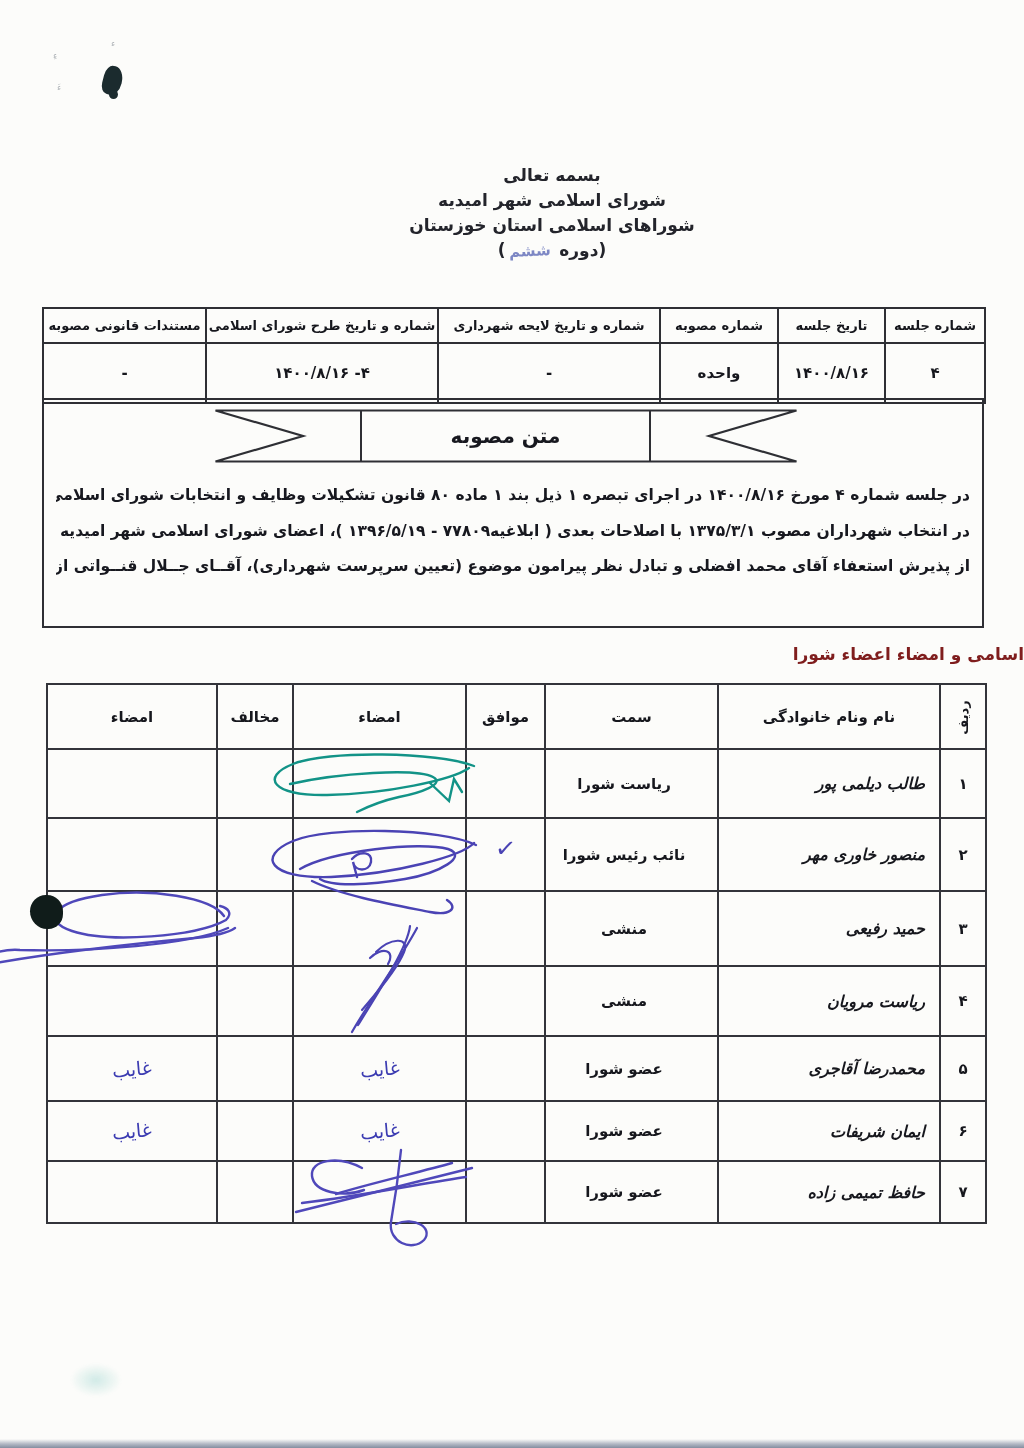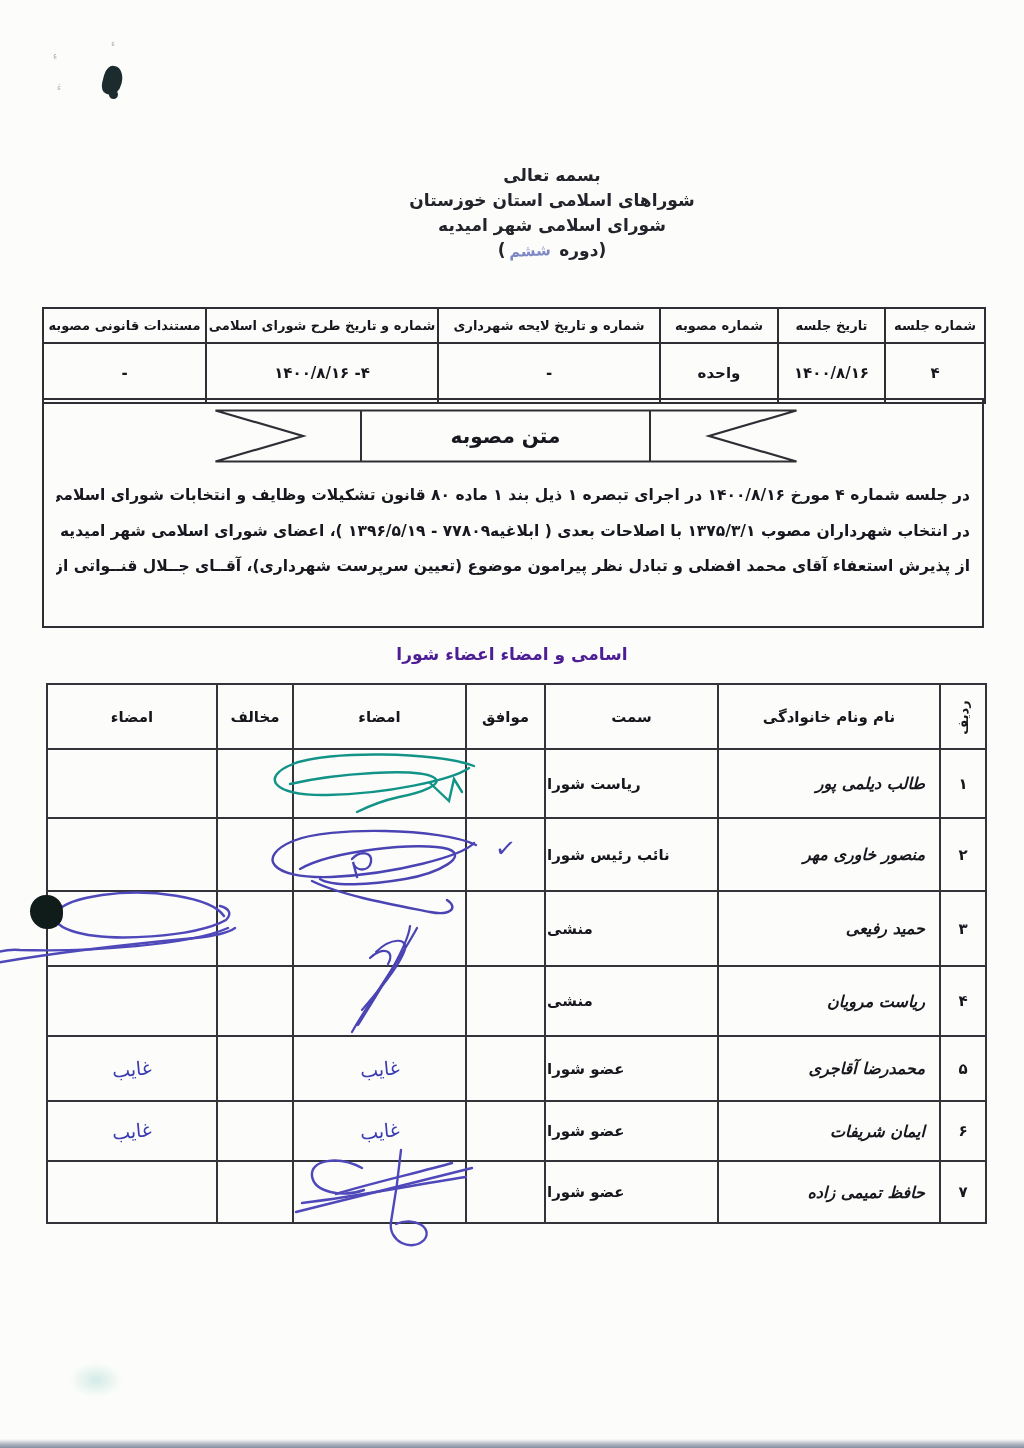--- a/index.html
+++ b/index.html
@@ -22,32 +22,32 @@
   .ribbon-wrap{position:absolute;left:170px;top:9px;width:584px;height:48px;}
   .ribbon-title{position:absolute;left:147px;top:0;width:289px;height:54px;display:flex;
                 align-items:center;justify-content:center;font-size:20px;font-weight:bold;
                 color:#17181f;direction:rtl;}
   .para{position:absolute;left:12px;right:12px;top:78px;direction:rtl;font-weight:bold;
         font-size:15.5px;color:#17181f;}
   .para .pline{height:35.5px;line-height:35.5px;text-align:justify;text-align-last:justify;
                white-space:nowrap;overflow:hidden;}
   .para .pline.last{text-align-last:center;}
   
-  .members-title{position:absolute;top:644px;left:0;right:0;text-align:center;direction:rtl;
-                 font-size:17px;font-weight:bold;color:#4c1d95;}
+  .members-title{position:absolute;top:644px;left:0;right:0;direction:rtl;
+                 font-size:17px;font-weight:bold;color:#7f1d1d;}
   .members{position:absolute;left:46px;top:683px;width:939px;direction:rtl;}
   .members th,.members td{border:2px solid #33343a;vertical-align:middle;color:#16171d;overflow:visible;}
   .members th{height:61px;font-size:15px;font-weight:bold;text-align:center;}
   .members td{font-weight:bold;}
   .members tr.r0 td{height:65px;} .members tr.r1 td{height:69px;} .members tr.r2 td{height:71px;}
   .members tr.r3 td{height:66px;} .members tr.r4 td{height:61px;} .members tr.r5 td{height:56px;}
   .members tr.r6 td{height:58px;}
   .members td.c-num{text-align:center;font-size:15px;}
   .members td.c-name{text-align:right;padding-right:14px;font-size:16px;font-style:italic;}
-  .members td.c-pos{text-align:left;padding-right:16px;font-size:15px;}
+  .members td.c-pos{text-align:center;padding-right:16px;font-size:15px;}
   .members td.c-mark{text-align:center;}
   .vertical{display:inline-block;transform:rotate(-90deg);font-size:13px;letter-spacing:1px;}
   .absent{display:inline-block;color:#3c3cb2;font-size:19px;font-weight:400;transform:rotate(-5deg);}
   .check{display:inline-block;color:#4a43b4;font-size:25px;font-weight:400;transform:rotate(6deg);position:relative;top:-6px;}
   
   .sig-layer{position:absolute;left:0;top:0;width:1024px;height:1448px;pointer-events:none;}
   .blob-top{position:absolute;left:103px;top:66px;width:19px;height:29px;background:#1b2b2e;
             border-radius:45% 60% 55% 40%;transform:rotate(14deg);}
   .blob-top2{position:absolute;left:109px;top:90px;width:9px;height:9px;background:#1b2b2e;border-radius:50%;}
   .punch{position:absolute;left:30px;top:895px;width:33px;height:34px;background:#101c1a;
@@ -65,22 +65,22 @@
 <div class="page">
 
   <div class="blob-top"></div>
   <div class="blob-top2"></div>
   <span class="tinymark" style="left:53px;top:50px;">ءِ</span>
   <span class="tinymark" style="left:57px;top:82px;">ءَ</span>
   <span class="tinymark" style="left:111px;top:38px;">ء</span>
 
   <div class="hdr">
     <div>بسمه تعالی</div>
+    <div>شورای اسلامی شهر امیدیه</div>
     <div>شوراهای اسلامی استان خوزستان</div>
-    <div>شورای اسلامی شهر امیدیه</div>
     <div><span>(دوره</span> <span class="term-hand">ششم</span><span>)</span></div>
   </div>
 
   <table class="meta">
     <colgroup>
       <col style="width:100px">
         <col style="width:107px">
         <col style="width:118px">
       <col style="width:222px">
         <col style="width:232px">

